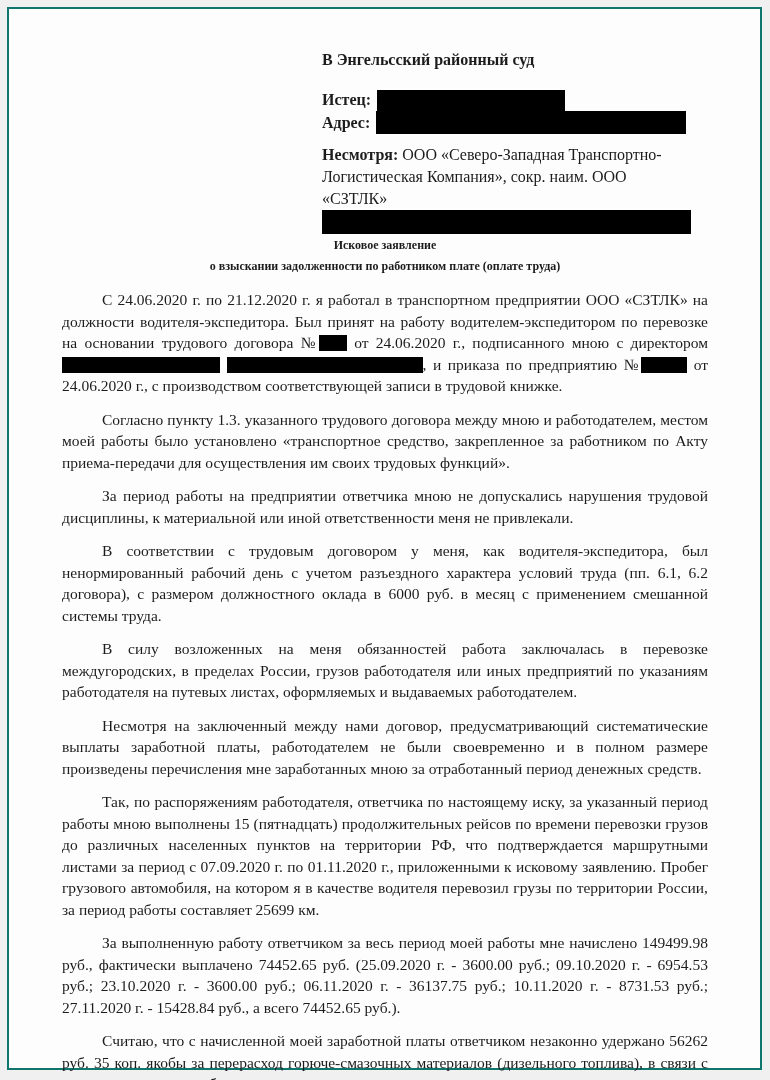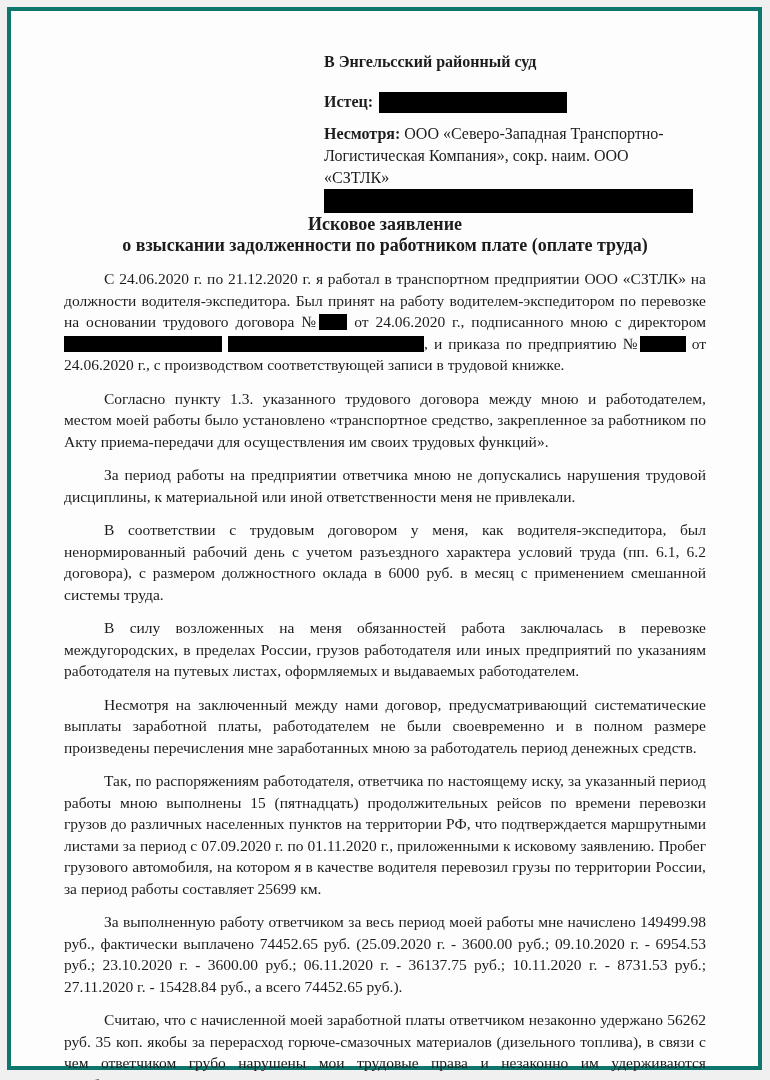--- a/index.html
+++ b/index.html
@@ -9,41 +9,41 @@
     background: #f0f0f0;
     overflow: hidden;
     font-family: "Liberation Serif", "DejaVu Serif", serif;
     color: #1c1c1c;
   }
   .page {
     position: absolute;
     left: 7px; top: 7px;
     width: 755px; height: 1063px;
     background: #fdfdfd;
-    border: 4px solid #0f766e;
+    border: 2px solid #0f766e;
     box-sizing: border-box;
     padding: 40px 40px 0 41px;
   }
   .header-block {
     margin-left: 272px;
     width: 369px;
     font-size: 16px;
     line-height: 22px;
   }
   .bold { font-weight: bold; }
   .court-name { font-weight: bold; margin-bottom: 18px; }
   .field-row { display: flex; align-items: flex-end; }
   .field-row .label { flex: 0 0 auto; }
   .redact { background: #000; display: inline-block; }
   .redact-plaintiff { width: 188px; height: 21px; margin-left: 6px; align-self: flex-end; }
   .redact-address { width: 310px; height: 23px; margin-left: 6px; align-self: flex-end; }
   .defendant-block { margin-top: 10px; }
   .redact-legal-1 { width: 213px; height: 21px; margin-left: 4px; vertical-align: -4px; }
   .redact-legal-2 { width: 369px; height: 24px; display: block; }
-  .doc-title { text-align: center; font-weight: bold; font-size: 18px; line-height: 19px; margin-top: 2px; }
+  .doc-title { text-align: center; font-weight: bold; font-size: 12px; line-height: 19px; margin-top: 2px; }
   .doc-body {
     margin-top: 13px;
     font-size: 15.5px;
     line-height: 21.5px;
     text-align: justify;
   }
   .doc-body p.para { margin: 12px; text-indent: 40px; }
   .redact.inline { height: 16px; vertical-align: -3px; }
 </style>
 </head>
@@ -53,38 +53,42 @@
   <div class="page">
 
     <div class="header-block">
       <div class="court-name">В Энгельсский районный суд</div>
 
       <div class="field-row">
         <span class="label bold">Истец:</span>
         <span class="redact redact-plaintiff"></span>
       </div>
 
+      <div class="field-row">
+        <span class="label bold">Адрес:</span>
+        <span class="redact redact-address"></span>
+      </div>
 
       <div class="defendant-block">
         <div><span class="bold">Несмотря:</span><span> ООО «Северо-Западная Транспортно-</span></div>
         <div>Логистическая Компания», сокр. наим. ООО «СЗТЛК»</div>
         <span class="redact redact-legal-2"></span>
       </div>
     </div>
 
     <div class="doc-title">Исковое заявление</div>
     <div class="doc-title">о взыскании задолженности по работником плате (оплате труда)</div>
 
     <div class="doc-body">
         <p class="para">С 24.06.2020 г. по 21.12.2020 г. я работал в транспортном предприятии ООО «СЗТЛК» на должности водителя-экспедитора. Был принят на работу водителем-экспедитором по перевозке на основании трудового договора №<span class="redact inline" style="width: 28px;"></span> от 24.06.2020 г., подписанного мною с директором <span class="redact inline" style="width: 158px;"></span> <span class="redact inline" style="width: 196px;"></span>, и приказа по предприятию №<span class="redact inline" style="width: 46px;"></span> от 24.06.2020 г., с производством соответствующей записи в трудовой книжке.</p>
         <p class="para">Согласно пункту 1.3. указанного трудового договора между мною и работодателем, местом моей работы было установлено «транспортное средство, закрепленное за работником по Акту приема-передачи для осуществления им своих трудовых функций».</p>
         <p class="para">За период работы на предприятии ответчика мною не допускались нарушения трудовой дисциплины, к материальной или иной ответственности меня не привлекали.</p>
         <p class="para">В соответствии с трудовым договором у меня, как водителя-экспедитора, был ненормированный рабочий день с учетом разъездного характера условий труда (пп. 6.1, 6.2 договора), с размером должностного оклада в 6000 руб. в месяц с применением смешанной системы труда.</p>
         <p class="para">В силу возложенных на меня обязанностей работа заключалась в перевозке междугородских, в пределах России, грузов работодателя или иных предприятий по указаниям работодателя на путевых листах, оформляемых и выдаваемых работодателем.</p>
-        <p class="para">Несмотря на заключенный между нами договор, предусматривающий систематические выплаты заработной платы, работодателем не были своевременно и в полном размере произведены перечисления мне заработанных мною за работодатель период денежных средств.</p>
+        <p class="para">Несмотря на заключенный между нами договор, предусматривающий систематические выплаты заработной платы, работодателем не были своевременно и в полном размере произведены перечисления мне заработанных мною за отработанный период денежных средств.</p>
         <p class="para">Так, по распоряжениям работодателя, ответчика по настоящему иску, за указанный период работы мною выполнены 15 (пятнадцать) продолжительных рейсов по времени перевозки грузов до различных населенных пунктов на территории РФ, что подтверждается маршрутными листами за период с 07.09.2020 г. по 01.11.2020 г., приложенными к исковому заявлению. Пробег грузового автомобиля, на котором я в качестве водителя перевозил грузы по территории России, за период работы составляет 25699 км.</p>
         <p class="para">За выполненную работу ответчиком за весь период моей работы мне начислено 149499.98 руб., фактически выплачено 74452.65 руб. (25.09.2020 г. - 3600.00 руб.; 09.10.2020 г. - 6954.53 руб.; 23.10.2020 г. - 3600.00 руб.; 06.11.2020 г. - 36137.75 руб.; 10.11.2020 г. - 8731.53 руб.; 27.11.2020 г. - 15428.84 руб., а всего 74452.65 руб.).</p>
         <p class="para">Считаю, что с начисленной моей заработной платы ответчиком незаконно удержано 56262 руб. 35 коп. якобы за перерасход горюче-смазочных материалов (дизельного топлива), в связи с чем ответчиком грубо нарушены мои трудовые права и незаконно им удерживаются заработанные мною средства.</p>
         <p class="para">Так, учитывая, что моя работа заключается в перевозке грузов по предписаниям работодателя, т.е. в периодическом направлении в служебную командировку (поездками с грузами), в соответствии с нормами ст.168, ст. 168.1 ТК РФ, в случае направления в командировку работодатель обязан возмещать работнику: расходы по проезду, расходы по найму жилья, дополнительные расходы, связанные с проживанием вне мест постоянного жительства (суточные, полевое довольствие), иные расходы работника с разрешения работодателя. Подтверждающими документами для убытия и пребывания в командировке от работодателя по перевозке грузов являются именно путевые листы и другие документы.</p>
       </div>
 
   </div>
 </div>
 
 </body></html>

